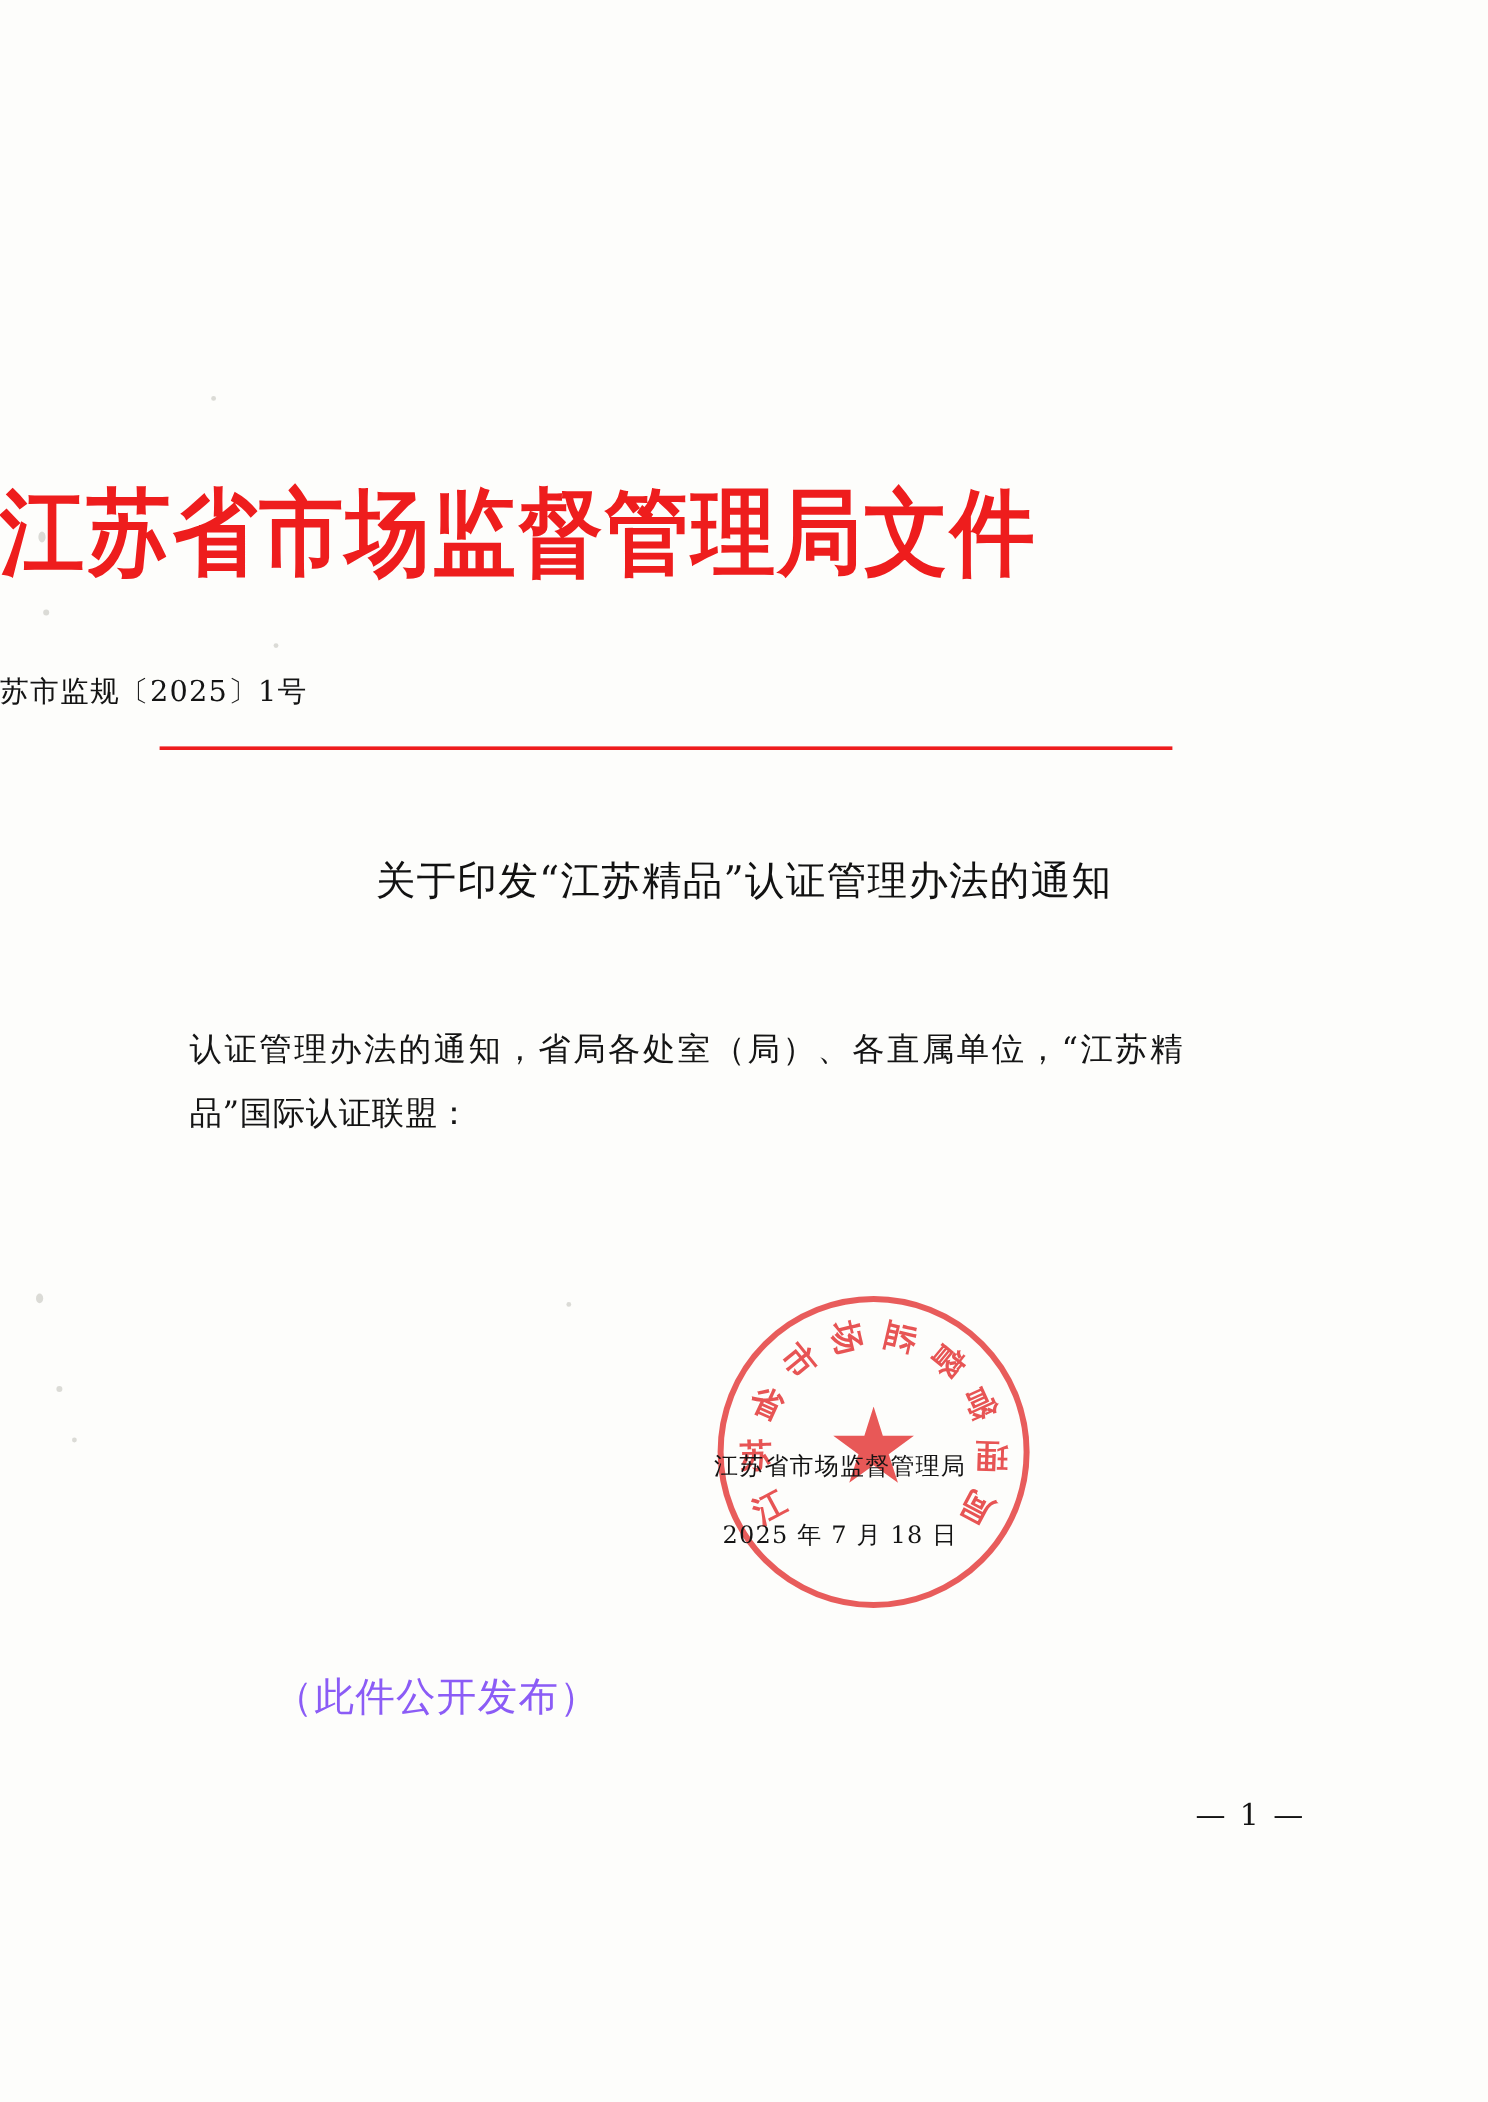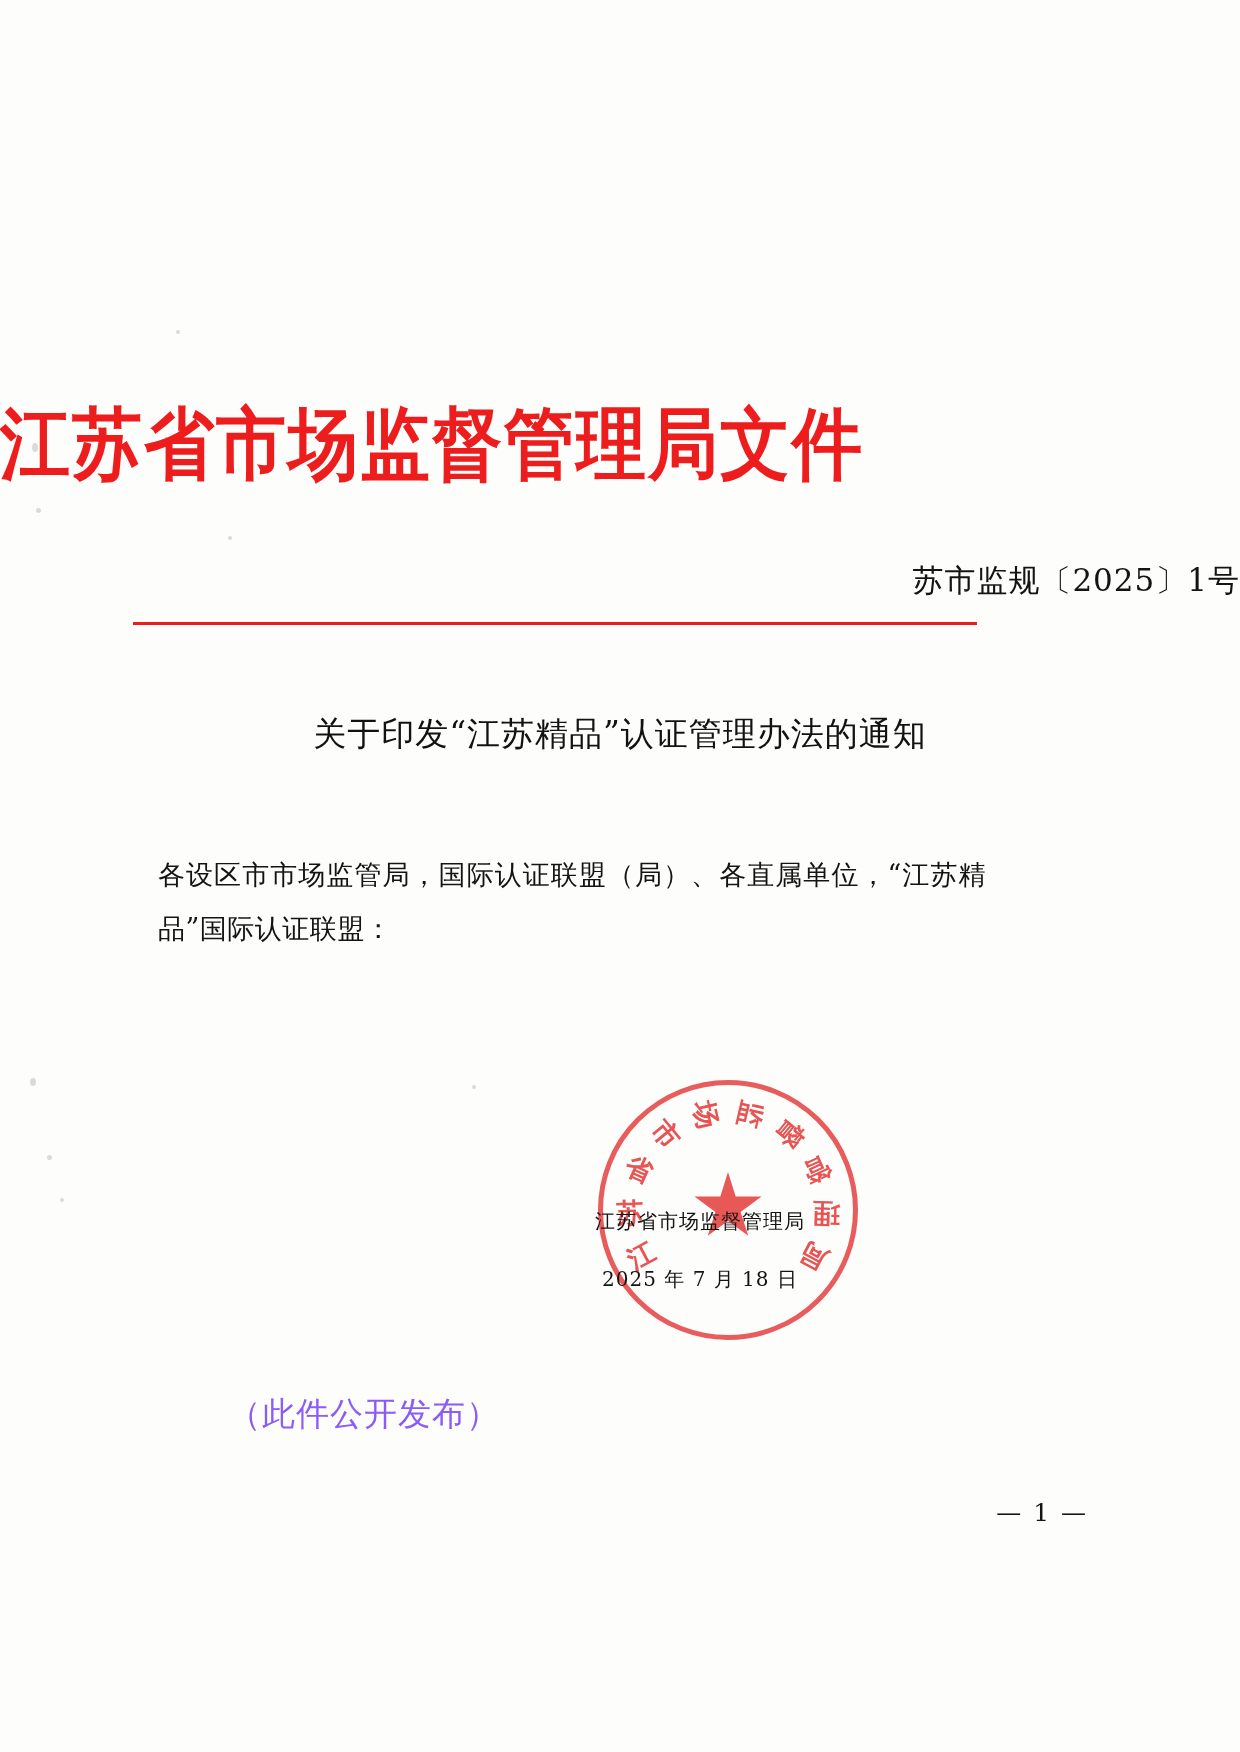--- a/index.html
+++ b/index.html
@@ -48,22 +48,22 @@
     white-space: nowrap;
     transform: scaleY(1.12);
     transform-origin: center top;
   }
 
   .doc-number {
     position: absolute;
     top: 560px;
     left: 0;
     width: 100%;
-    text-align: right;
-    font-size: 31px;
+    text-align: left;
+    font-size: 24px;
     letter-spacing: 1px;
     color: #141414;
   }
 
   .red-rule {
     position: absolute;
     top: 622px;
     left: 133px;
     width: 844px;
     height: 3px;
@@ -194,21 +194,21 @@
     <div class="doc-title-red">江苏省市场监督管理局文件</div>
   </div>
 
   <div class="doc-number">苏市监规〔2025〕1号</div>
 
   <div class="red-rule"></div>
 
   <div class="subject">关于印发“江苏精品”认证管理办法的通知</div>
 
   <div class="body-block">
-    <p>各设区市市场监管局，国际认证联盟（局）、各直属单位，“江苏精品”国际认证联盟：</p>
+    <p>认证管理办法的通知，省局各处室（局）、各直属单位，“江苏精品”国际认证联盟：</p>
   </div>
 
   <div class="seal">
     <div class="ring"></div>
     <div class="star"></div>
     <div class="arc-text" id="seal-arc">
         <span style="transform: rotate(-118deg) translate(0px, -98px) rotate(90deg) translate(-50%, -50%);">江</span>
         <span style="transform: rotate(-91.7778deg) translate(0px, -98px) rotate(90deg) translate(-50%, -50%);">苏</span>
         <span style="transform: rotate(-65.5556deg) translate(0px, -98px) rotate(90deg) translate(-50%, -50%);">省</span>
         <span style="transform: rotate(-39.3333deg) translate(0px, -98px) rotate(90deg) translate(-50%, -50%);">市</span>

